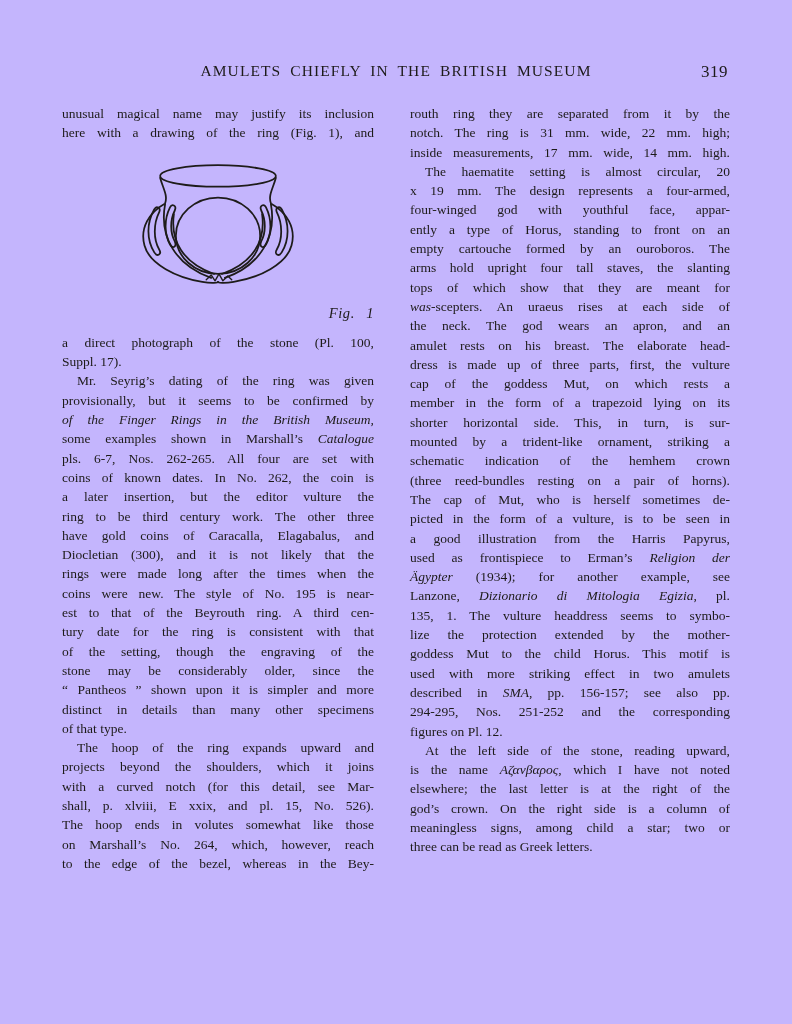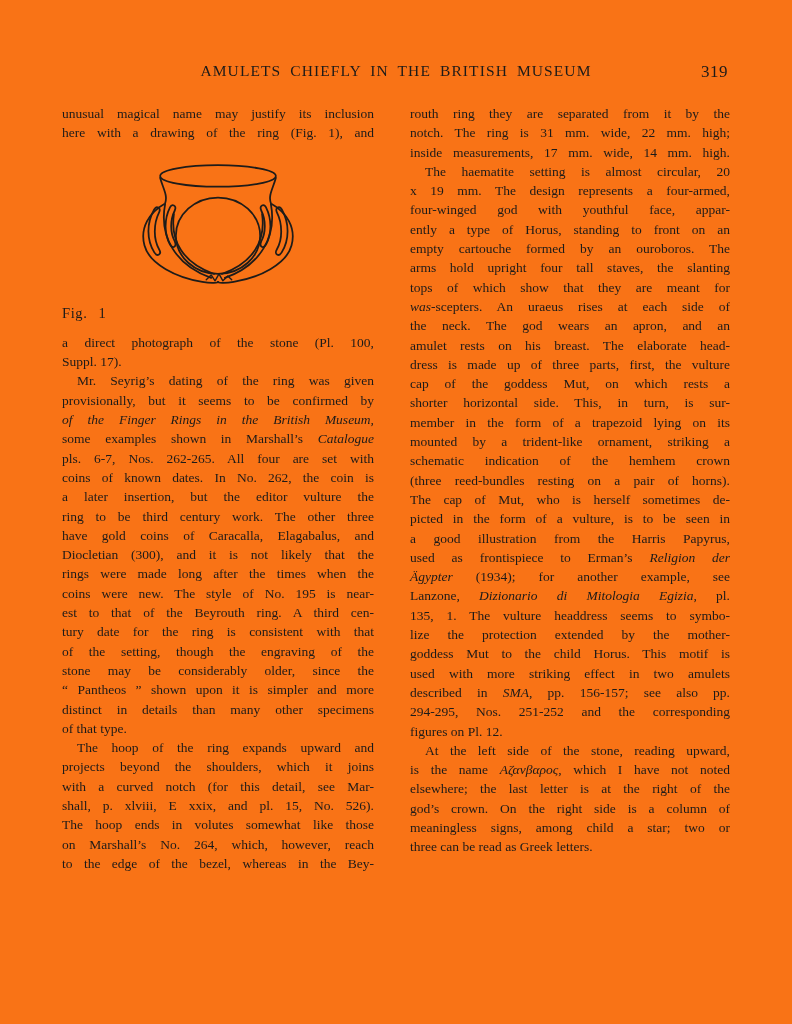--- a/index.html
+++ b/index.html
@@ -4,21 +4,21 @@
 <style>
   html, body {
     margin: 0;
     padding: 0;
     background: #fdfdfb;
   }
   .page {
     position: relative;
     width: 792px;
     height: 1024px;
-    background: #f97316;
+    background: #c4b5fd;
     overflow: hidden;
     font-family: "Liberation Serif", "DejaVu Serif", serif;
     color: #1d1b19;
   }
   .running-head {
     position: absolute;
     top: 62px;
     left: 62px;
     width: 668px;
     height: 22px;
@@ -58,21 +58,22 @@
     text-align-last: justify;
   }
   .line.last {
     text-align-last: left;
   }
   .para.indent .line:first-child {
     text-indent: 15px;
   }
   .figure {
     margin: 12px 0 10px 0;
-    text-align: left;
+    text-align: right;
+    font-style: italic;
   }
   .figure svg {
     display: block;
     margin: 0 auto;
   }
   .fig-caption {
     margin-top: 13px;
     font-size: 14.5px;
     letter-spacing: 0.6px;
     word-spacing: 7px;
@@ -165,22 +166,22 @@
           <div class="line">four-winged god with youthful face, appar-</div>
           <div class="line">ently a type of Horus, standing to front on an</div>
           <div class="line">empty cartouche formed by an ouroboros. The</div>
           <div class="line">arms hold upright four tall staves, the slanting</div>
           <div class="line">tops of which show that they are meant for</div>
           <div class="line"><i>was</i>-scepters. An uraeus rises at each side of</div>
           <div class="line">the neck. The god wears an apron, and an</div>
           <div class="line">amulet rests on his breast. The elaborate head-</div>
           <div class="line">dress is made up of three parts, first, the vulture</div>
           <div class="line">cap of the goddess Mut, on which rests a</div>
+          <div class="line">member in the form of a trapezoid lying on its</div>
           <div class="line">shorter horizontal side. This, in turn, is sur-</div>
-          <div class="line">member in the form of a trapezoid lying on its</div>
           <div class="line">mounted by a trident-like ornament, striking a</div>
           <div class="line">schematic indication of the hemhem crown</div>
           <div class="line">(three reed-bundles resting on a pair of horns).</div>
           <div class="line">The cap of Mut, who is herself sometimes de-</div>
           <div class="line">picted in the form of a vulture, is to be seen in</div>
           <div class="line">a good illustration from the Harris Papyrus,</div>
           <div class="line">used as frontispiece to Erman’s <i>Religion der</i></div>
           <div class="line"><i>Ägypter</i> (1934); for another example, see</div>
           <div class="line">Lanzone, <i>Dizionario di Mitologia Egizia</i>, pl.</div>
           <div class="line">135, 1. The vulture headdress seems to symbo-</div>

